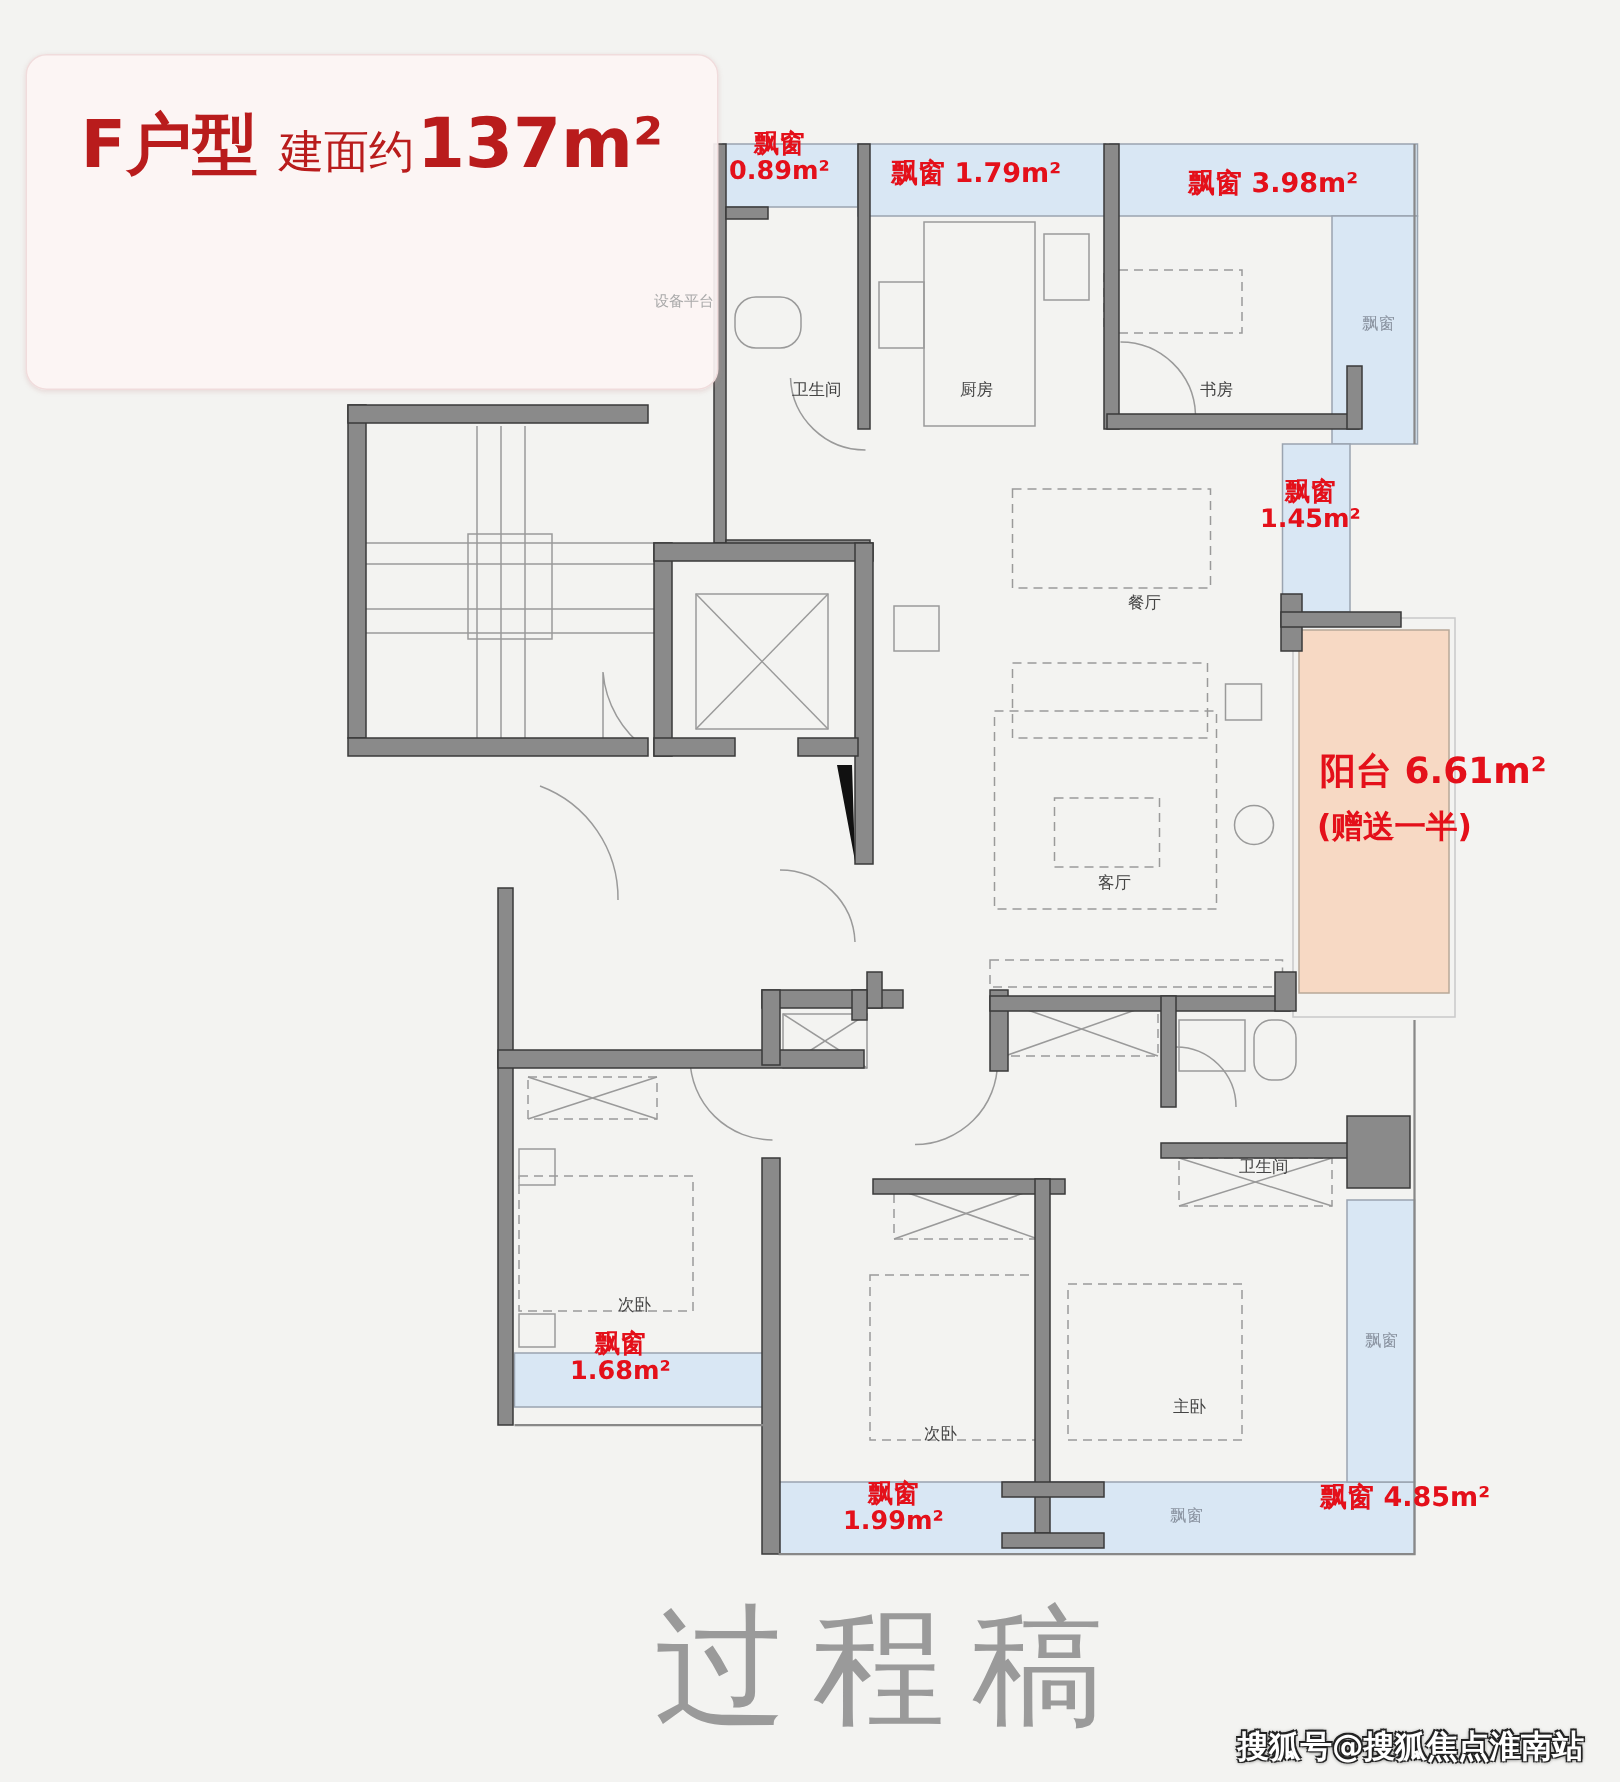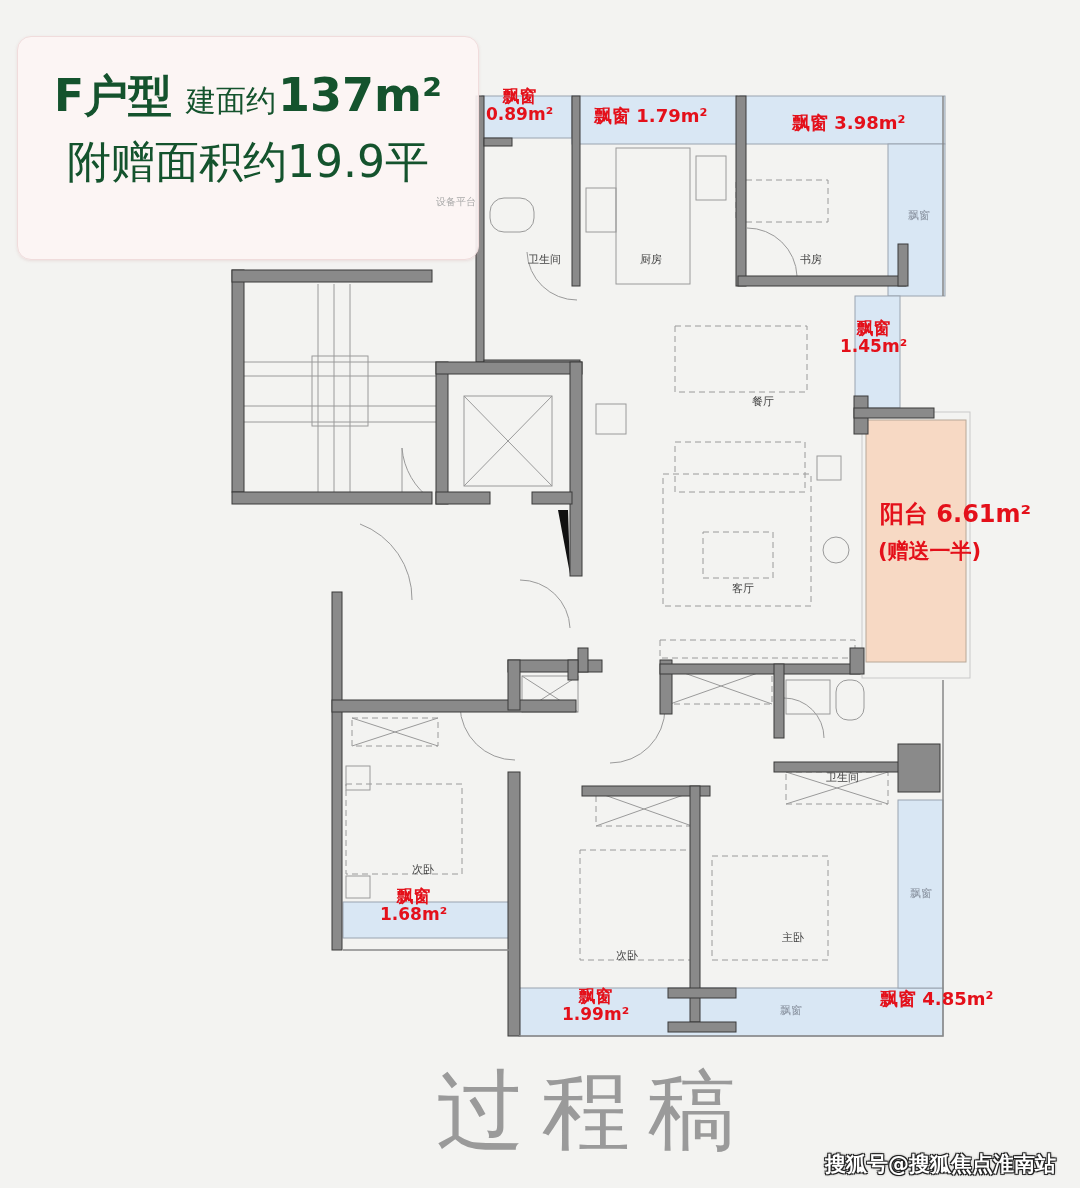--- a/index.html
+++ b/index.html
@@ -1,19 +1,19 @@
 <!DOCTYPE html>
 <html><head>
 <meta charset="utf-8">
 <style>
   html,body{margin:0;padding:0;}
   body{width:1080px;height:1188px;background:#f3f3f1;position:relative;overflow:hidden;font-family:"DejaVu Sans",sans-serif;}
   svg.plan{position:absolute;left:0;top:0;}
   .info-card{position:absolute;left:17px;top:36px;width:460px;height:222px;background:rgba(252,244,244,0.93);border:1px solid #f0dcdc;border-radius:14px;box-shadow:0 1px 3px rgba(200,150,150,0.25);}
-  .info-line{position:absolute;left:0;width:100%;text-align:center;color:#14532d;white-space:nowrap;}
+  .info-line{position:absolute;left:0;width:100%;text-align:center;color:#b91c1c;white-space:nowrap;}
   .l1{top:30px;font-size:44px;font-weight:bold;}
   .l1 .sub{font-size:30px;font-weight:normal;margin:0 2px 0 14px;}
   .l1 .big{font-size:46px;}
   .l2{top:96px;font-size:44px;}
   .l3{top:158px;font-size:44px;}
   .lbl{position:absolute;color:#e4101a;font-weight:bold;text-align:center;white-space:nowrap;line-height:1.05;}
   .room{position:absolute;font-size:11px;color:#444;white-space:nowrap;margin-top:44px;}
   .faint{position:absolute;font-size:11px;color:#8a93a0;white-space:nowrap;}
   .equip{position:absolute;font-size:10px;color:#aaa;line-height:1.2;}
   .watermark{position:absolute;left:436px;top:1052px;font-family:"DejaVu Serif",serif;font-size:88px;color:#9a9a9a;letter-spacing:18px;}
@@ -141,21 +141,20 @@
     <polyline points="943,96 943,296"></polyline>
     <polyline points="943,680 943,1036 519,1036"></polyline>
     <polyline points="343,950 509,950"></polyline>
   </g>
 
   <polygon points="558,510 568,510 570,574" fill="#111"></polygon>
 </svg>
 
 <div class="info-card">
   <div class="info-line l1"><span>F户型</span><span class="sub">建面约</span><span class="big">137m²</span></div>
-  <div class="info-line l2">附赠面积约19.9平</div>
 </div>
 
 <div class="equip" style="left:436px;top:196px;">设备平台</div>
 
 <div class="lbl" style="left:486px;top:88px;font-size:17px;">
     <div>飘窗</div>
     <div>0.89m²</div>
   </div>
 <div class="lbl" style="left:594px;top:107px;font-size:18px;"><span>飘窗</span> <span>1.79m²</span></div>
 <div class="lbl" style="left:792px;top:114px;font-size:18px;"><span>飘窗</span> <span>3.98m²</span></div>

